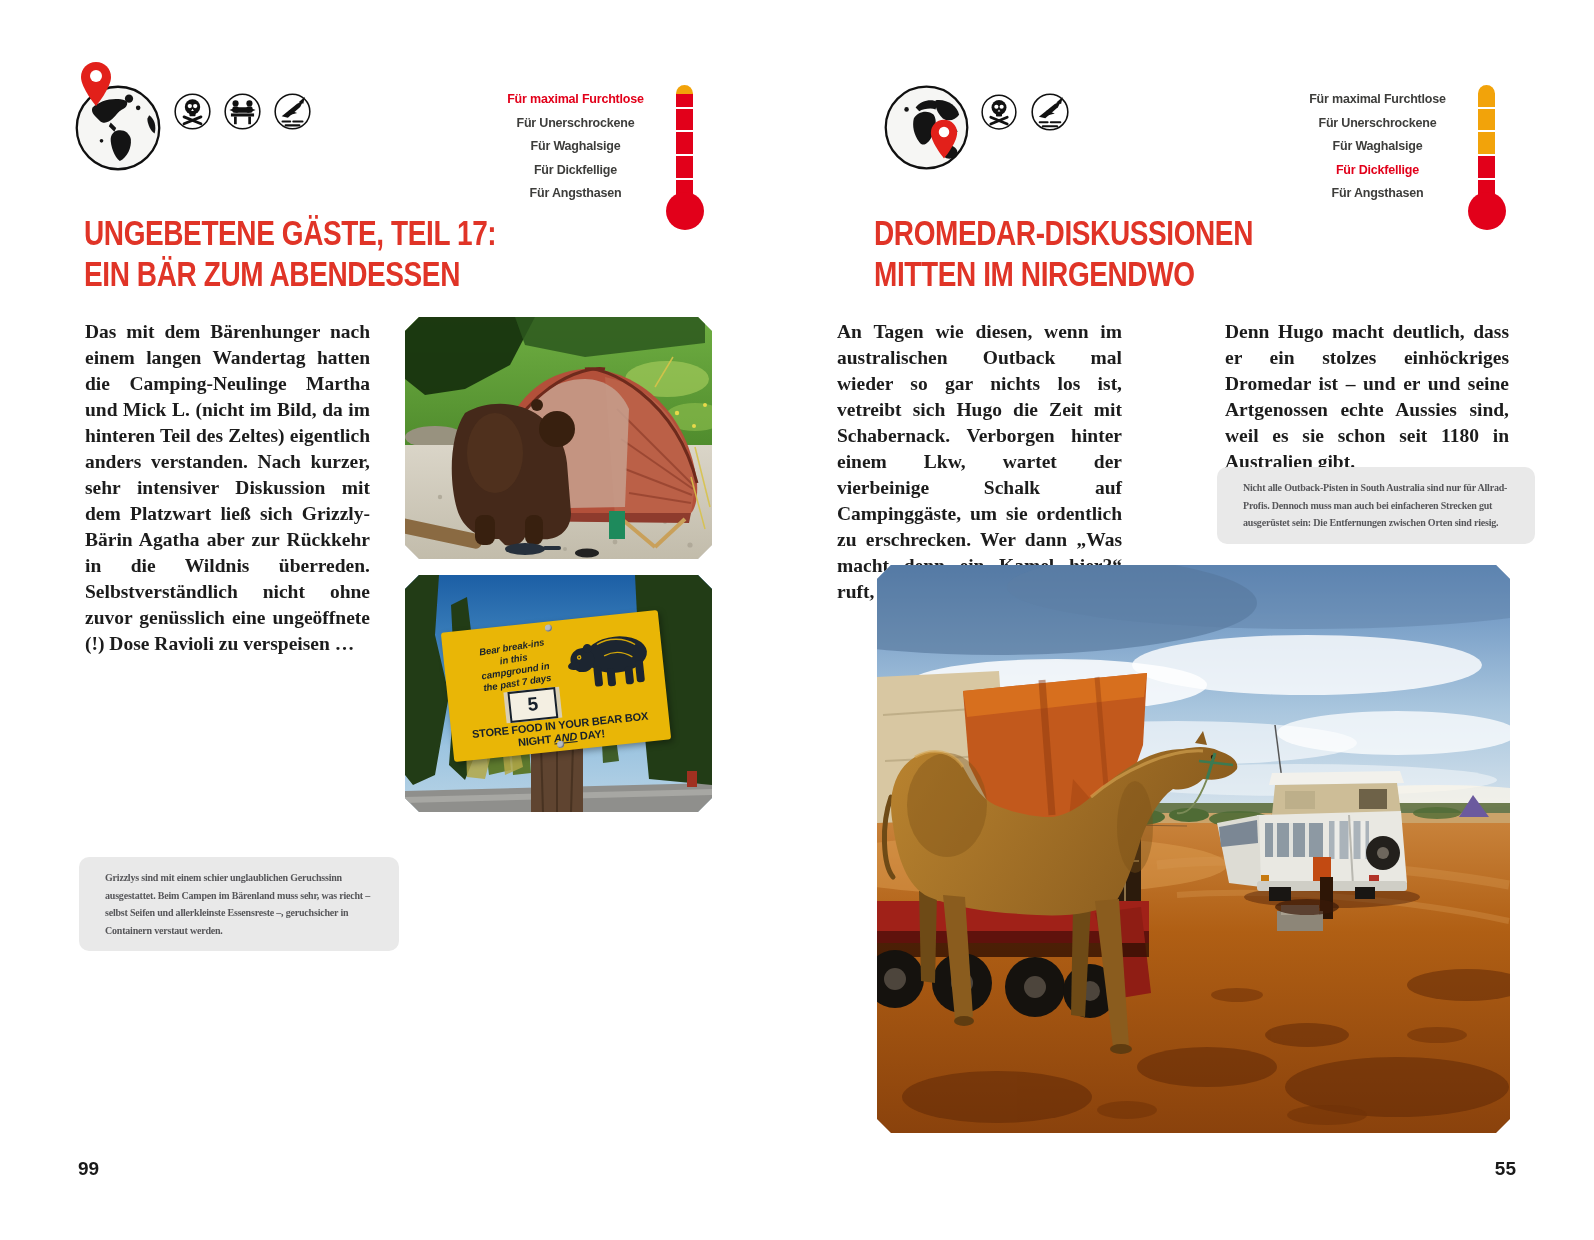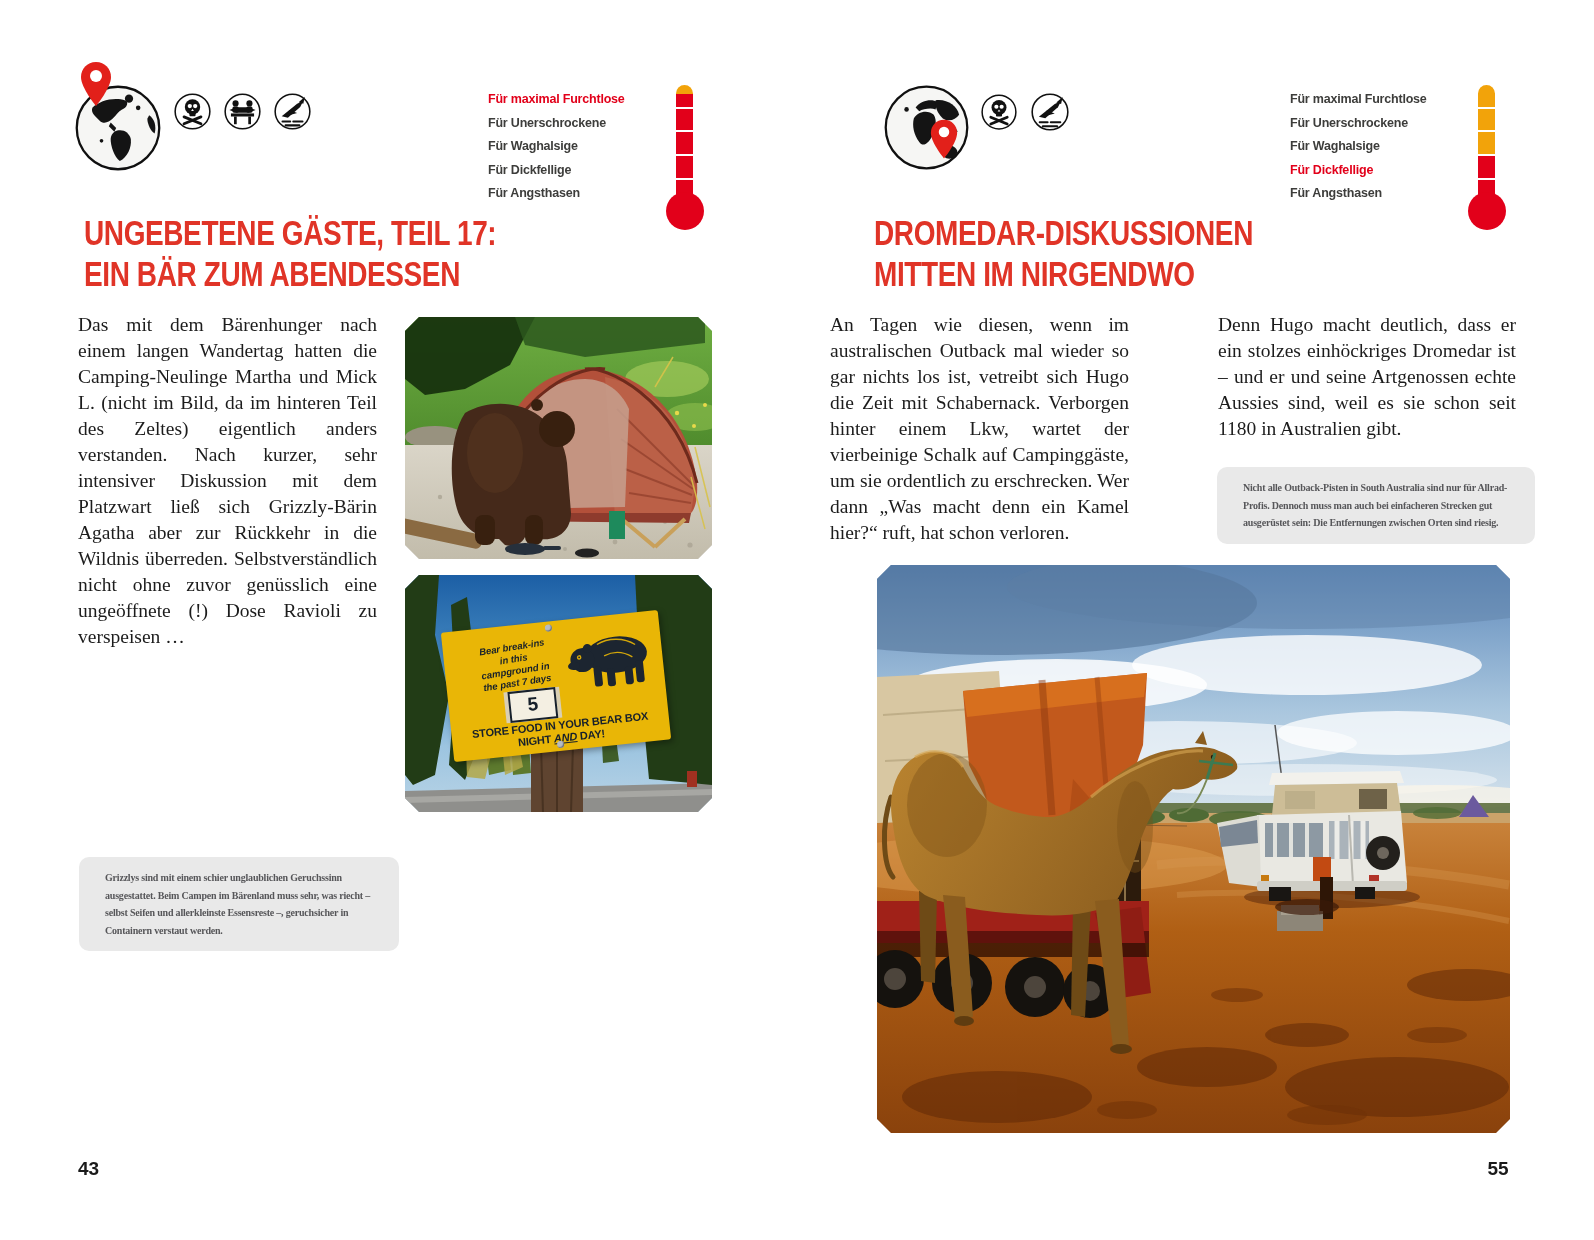--- a/index.html
+++ b/index.html
@@ -18,39 +18,39 @@
 
   
   .globe{width:88px;height:88px;}
   .circle-icon{width:37px;height:37px;}
   .circle-icon svg,.globe svg,.pin svg{display:block;width:100%;height:100%;}
 
   
   .thermo{position:absolute;width:215px;height:150px;}
   .thermo-rows{position:absolute;left:0;top:0;width:175px;}
   .thermo-label{height:23.5px;line-height:23.5px;font-size:12.5px;font-weight:700;
-    color:var(--label-gray);text-align:left;letter-spacing:-0.2px;white-space:nowrap;}
+    color:var(--label-gray);text-align:center;letter-spacing:-0.2px;white-space:nowrap;}
   .thermo-label.active{color:var(--thermo-red);}
   .thermo-tube{position:absolute;left:188px;top:-3px;width:17px;}
   .thermo-cap{height:9px;background:var(--thermo-orange);border-radius:9px 9px 0 0;}
   .thermo-seg{width:100%;background:var(--thermo-red);}
   .thermo-seg + .thermo-seg{border-top:2px solid #fff;}
   .thermo-seg.s1{height:13px;} .thermo-seg.s2{height:21px;} .thermo-seg.s3{height:22px;}
   .thermo-seg.s4{height:22px;} .thermo-seg.s5{height:19px;}
   .thermo-bulb{position:absolute;left:-10.5px;top:107px;width:38px;height:38px;border-radius:50%;
     background:var(--thermo-red);}
 
   
   .title{margin:0;font-size:35px;line-height:41px;font-weight:700;color:var(--accent-red);
     letter-spacing:-0.5px;transform:scaleX(0.8);transform-origin:left top;white-space:nowrap;}
 
   
   .body-text{font-family:"Liberation Serif","DejaVu Serif",serif;font-size:19.5px;line-height:26px;
     text-align:justify;color:var(--body-ink);}
-  .body-text p{margin:0;}
+  .body-text p{margin:7px;font-weight:bold;}
 
   
   .infobox{background:var(--infobox-bg);border-radius:10px;padding:12px 26px;
     font-size:10px;line-height:17.5px;font-weight:700;color:var(--infobox-text);
     letter-spacing:-0.2px;font-family:Liberation Serif, serif;}
 
   .pagenum{font-size:19px;font-weight:700;color:#1a1a1a;}
 
   
   .photo{position:absolute;overflow:hidden;background:#ddd;
@@ -316,21 +316,21 @@
           <div class="sign-store">
             <span>STORE FOOD IN YOUR BEAR BOX</span><br>
             <span>NIGHT </span><span class="und">AND</span><span> DAY!</span>
           </div>
           <div class="bolt" style="left:104px;top:3px"></div>
           <div class="bolt" style="left:104px;bottom:3px"></div>
         </div>
       </div>
     </div>
 
-    <div class="abs pagenum" style="left:78px;top:1158px">43</div>
+    <div class="abs pagenum" style="left:78px;top:1158px">99</div>
   </section>
 
   <section>
 
     <div class="abs globe" style="left:883px;top:84px;width:87px;height:87px">
       <svg viewBox="0 0 96 96">
         <circle cx="48" cy="48" r="45" fill="#f6f6f4" stroke="#101010" stroke-width="2.5"></circle>
         <g fill="#141414">
           <path d="M36,26 C42,18 54,16 60,20 L58,28 C52,26 44,28 40,30 Z"></path>
           <path d="M58,18 C70,16 82,24 84,34 C80,40 72,42 66,38 C62,34 58,28 58,22 Z"></path>
@@ -576,15 +576,15 @@
           <circle cx="336" cy="192" r="2.2" fill="#241505"></circle>
           <g stroke="#3c7a52" fill="none">
             <path d="M338,188 L330,214" stroke-width="3"></path>
             <path d="M322,196 L356,200" stroke-width="2.5"></path>
           </g>
           <path d="M330,214 C320,240 310,250 300,248" stroke="#7a8a56" stroke-width="2" fill="none"></path>
         </g>
       </svg>
     </div>
 
-    <div class="abs pagenum" style="left:1480px;top:1158px;width:36px;text-align:center">55</div>
+    <div class="abs pagenum" style="left:1480px;top:1158px;width:36px;text-align:right">55</div>
   </section>
 </div>
 
 </body></html>

